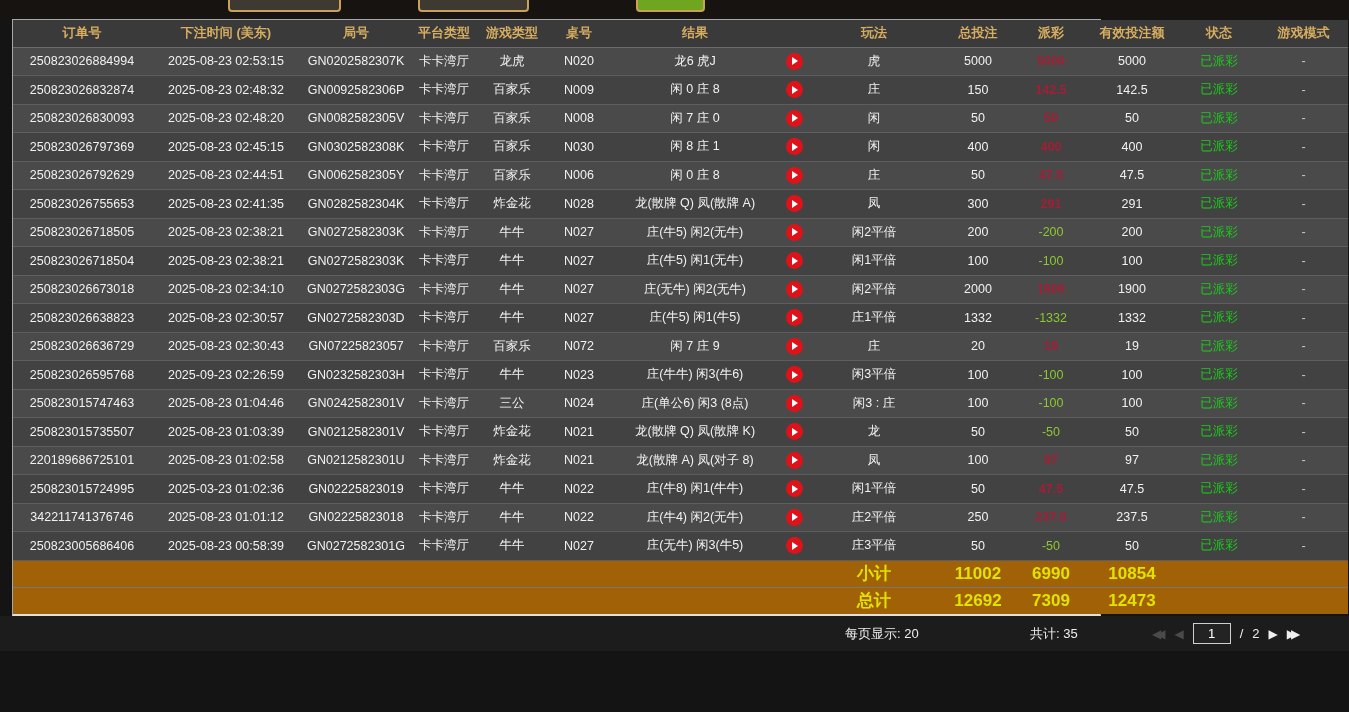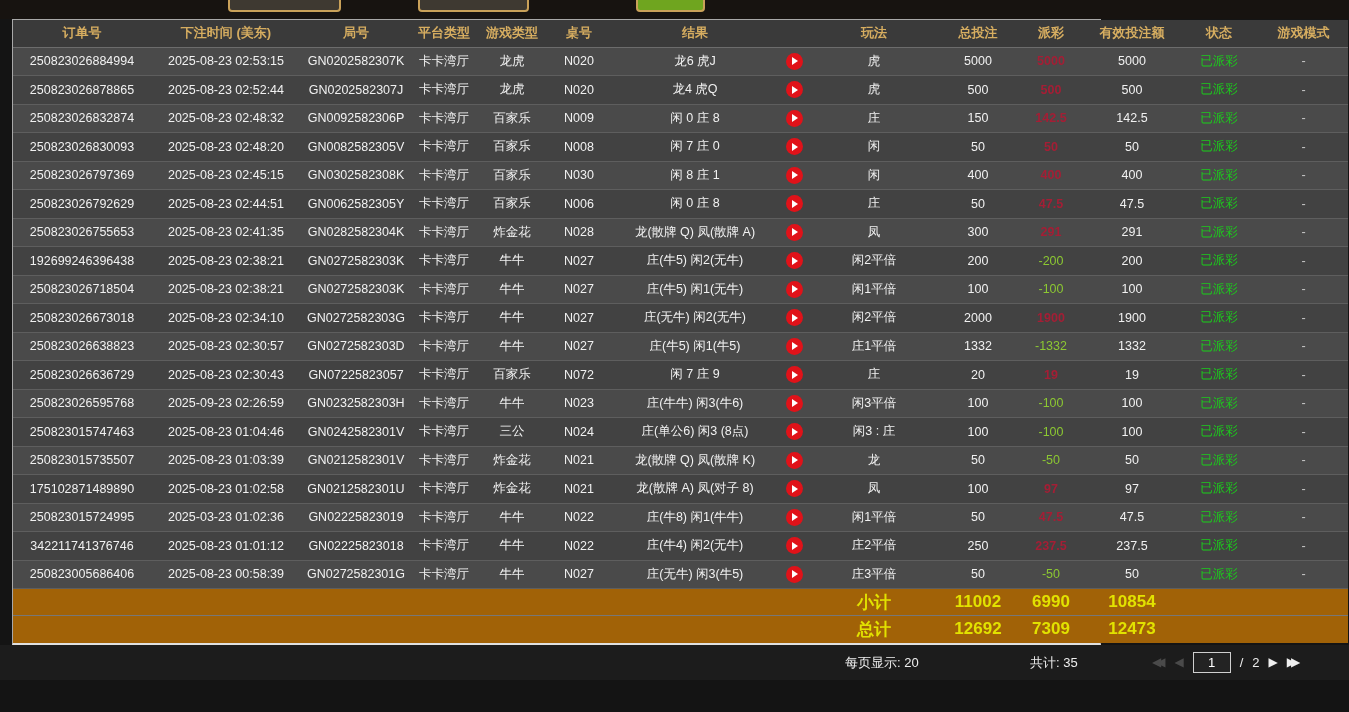--- a/index.html
+++ b/index.html
@@ -129,38 +129,20 @@
       <span class="play"></span>
     </td>
     <td>虎</td>
     <td>5000</td>
     <td class="pay pos">5000</td>
     <td>5000</td>
     <td class="status">已派彩</td>
     <td class="dash">-</td>
   </tr>
         <tr>
-    <td>250823026878865</td>
-    <td>2025-08-23 02:52:44</td>
-    <td>GN0202582307J</td>
-    <td>卡卡湾厅</td>
-    <td>龙虎</td>
-    <td>N020</td>
-    <td>龙4 虎Q</td>
-    <td>
-      <span class="play"></span>
-    </td>
-    <td>虎</td>
-    <td>500</td>
-    <td class="pay pos">500</td>
-    <td>500</td>
-    <td class="status">已派彩</td>
-    <td class="dash">-</td>
-  </tr>
-        <tr>
     <td>250823026832874</td>
     <td>2025-08-23 02:48:32</td>
     <td>GN0092582306P</td>
     <td>卡卡湾厅</td>
     <td>百家乐</td>
     <td>N009</td>
     <td>闲 0 庄 8</td>
     <td>
       <span class="play"></span>
     </td>
@@ -237,21 +219,21 @@
       <span class="play"></span>
     </td>
     <td>凤</td>
     <td>300</td>
     <td class="pay pos">291</td>
     <td>291</td>
     <td class="status">已派彩</td>
     <td class="dash">-</td>
   </tr>
         <tr>
-    <td>192699246396438</td>
+    <td>250823026718505</td>
     <td>2025-08-23 02:38:21</td>
     <td>GN0272582303K</td>
     <td>卡卡湾厅</td>
     <td>牛牛</td>
     <td>N027</td>
     <td>庄(牛5) 闲2(无牛)</td>
     <td>
       <span class="play"></span>
     </td>
     <td>闲2平倍</td>
@@ -381,21 +363,21 @@
       <span class="play"></span>
     </td>
     <td>龙</td>
     <td>50</td>
     <td class="pay neg">-50</td>
     <td>50</td>
     <td class="status">已派彩</td>
     <td class="dash">-</td>
   </tr>
         <tr>
-    <td>175102871489890</td>
+    <td>220189686725101</td>
     <td>2025-08-23 01:02:58</td>
     <td>GN0212582301U</td>
     <td>卡卡湾厅</td>
     <td>炸金花</td>
     <td>N021</td>
     <td>龙(散牌 A) 凤(对子 8)</td>
     <td>
       <span class="play"></span>
     </td>
     <td>凤</td>

